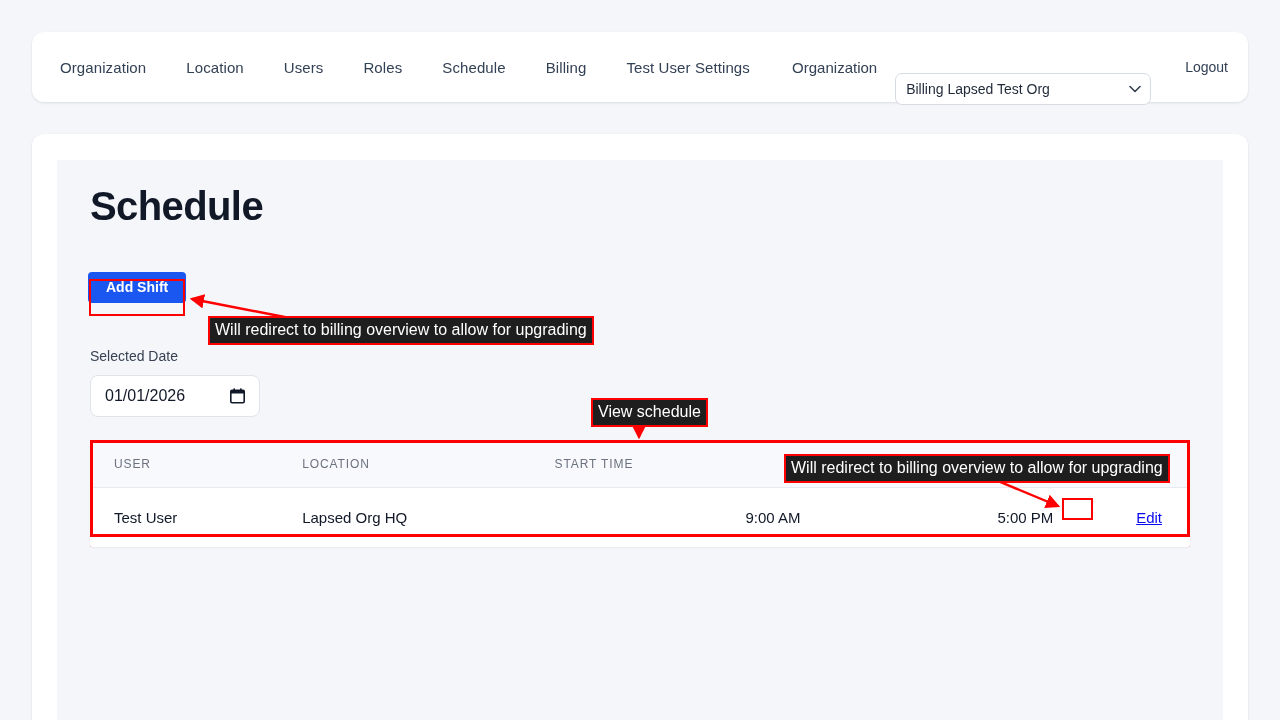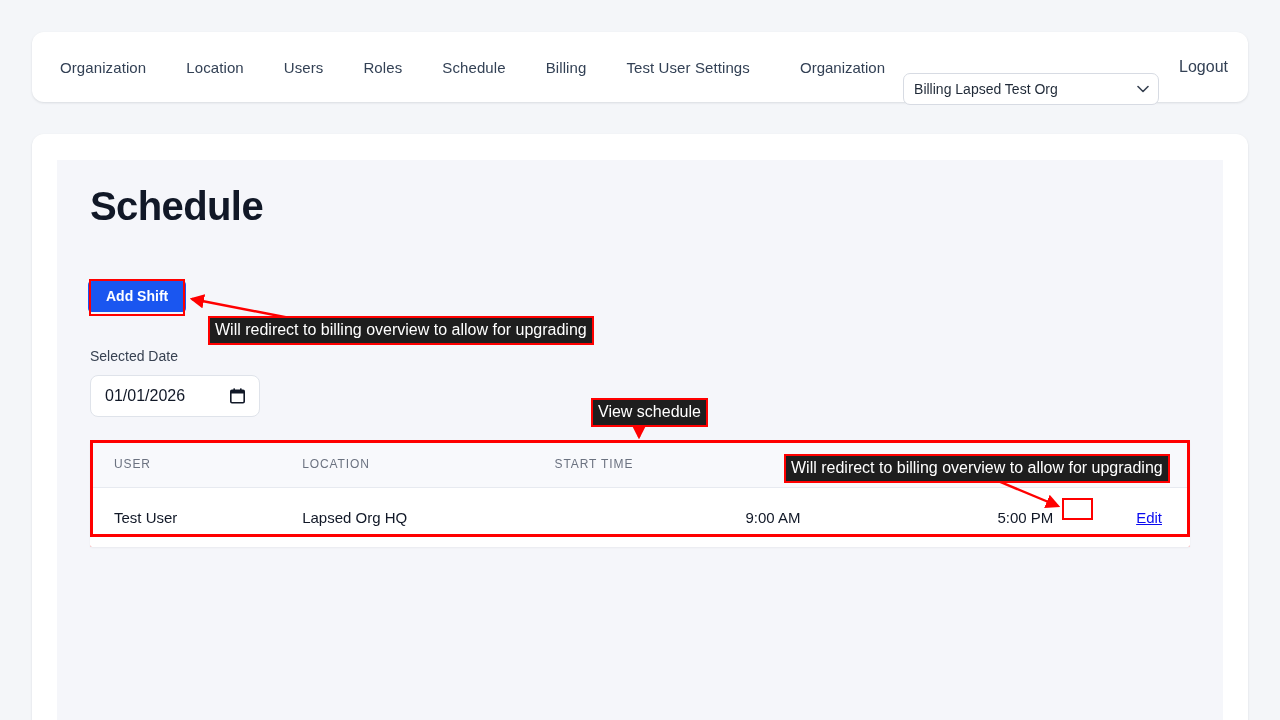--- a/index.html
+++ b/index.html
@@ -83,24 +83,24 @@
   .select-wrap { position: relative; display: inline-block; margin-top: 44px; }
   .select-chevron {
     position: absolute;
     right: 10px;
     top: 50%;
     transform: translateY(-50%);
     pointer-events: none;
     line-height: 0;
   }
   .logout-link {
-    font-size: 16px;
+    font-size: 14px;
     color: #334155;
     text-decoration: none;
-    margin-left: 20px;
+    margin-left: 34px;
     cursor: pointer;
     white-space: nowrap;
   }
 
   
   .content-card {
     position: absolute;
     left: 32px;
     top: 134px;
     width: 1216px;
@@ -137,21 +137,21 @@
     top: 81px;
     font-size: 16px;
     color: #4b5563;
     margin: 0;
   }
 
   
   .add-shift-wrap {
     position: absolute;
     left: 31px;
-    top: 121px;
+    top: 112px;
   }
   .add-shift-btn {
     display: block;
     background: #1a56f0;
     color: #ffffff;
     border: none;
     border-radius: 4px;
     font-family: "Liberation Sans", sans-serif;
     font-size: 14px;
     font-weight: bold;

